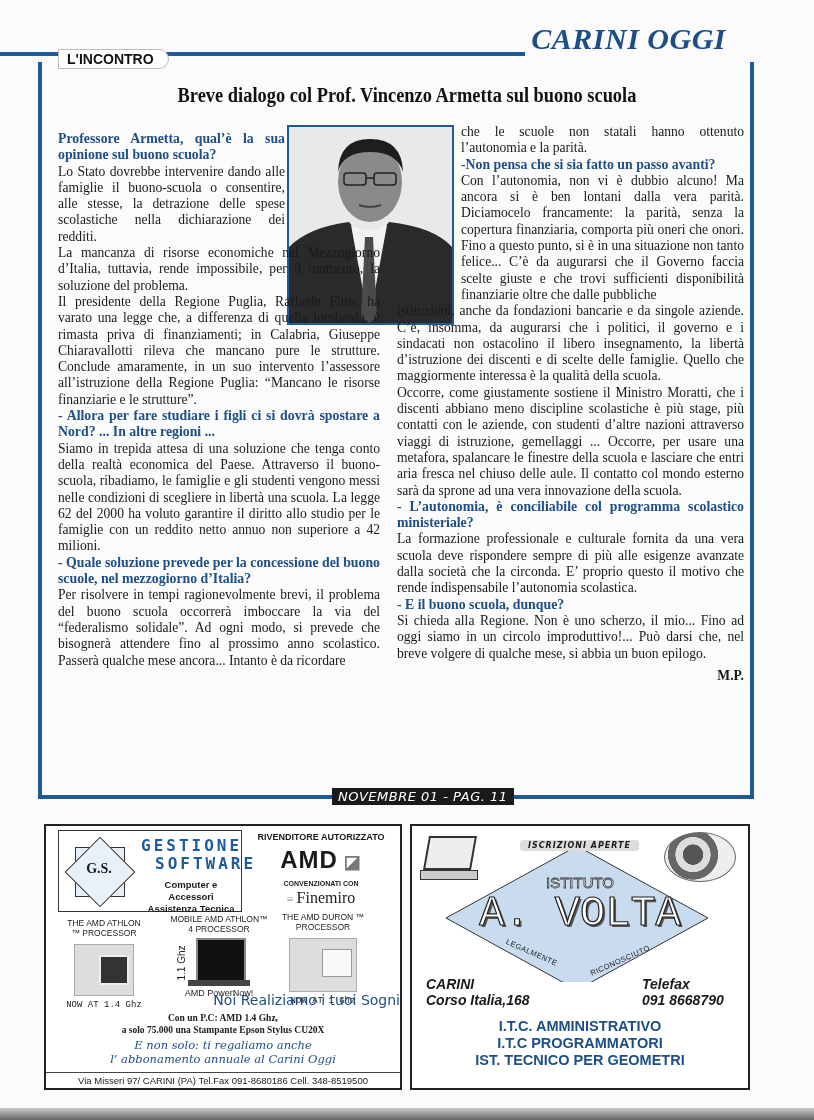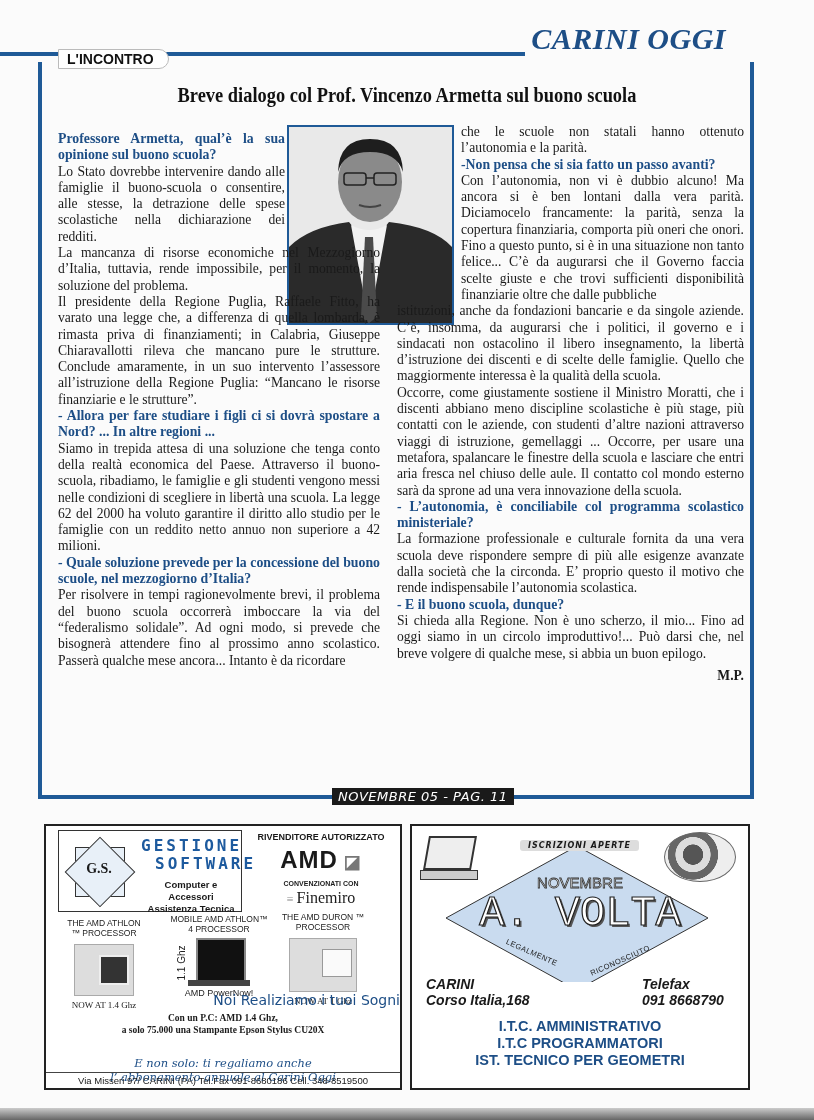--- a/index.html
+++ b/index.html
@@ -38,24 +38,24 @@
   .amd-block{left:200px;top:6px;width:150px;text-align:center;font-family:"Liberation Sans",sans-serif;}
   .amd-riv{font-size:9px;font-weight:bold;}
   .amd-logo{font-size:24px;font-weight:900;letter-spacing:1px;margin-top:4px;}
   .amd-conv{font-size:7px;font-weight:bold;margin-top:6px;}
   .fin{font-family:"Liberation Serif",serif;font-size:16px;margin-top:2px;}
   .proc{font-family:"Liberation Sans",sans-serif;font-size:8.5px;text-align:center;color:#222;line-height:10px;}
   .p1{left:18px;top:92px;width:80px;}
   .p2{left:118px;top:88px;width:110px;}
   .p3{left:232px;top:86px;width:90px;}
   .pc{background:#ddd;border:1px solid #aaa;}
-  .now{font-family:Liberation Serif, serif;font-size:9px;}
+  .now{font-family:Liberation Mono, monospace;font-size:9px;}
   .sogni{left:0;width:354px;top:166px;text-align:right;font-family:"DejaVu Sans",sans-serif;font-size:14px;color:#1d4e86;}
   .offer{left:0;width:354px;top:186px;text-align:center;font-family:"Liberation Serif",serif;font-weight:bold;font-size:9.5px;line-height:12px;}
-  .gift{left:0;width:354px;top:230px;text-align:center;font-family:"DejaVu Serif",serif;font-style:italic;font-size:11.5px;line-height:14px;color:#1d4e86;}
+  .gift{left:0;width:354px;top:212px;text-align:center;font-family:"DejaVu Serif",serif;font-style:italic;font-size:11.5px;line-height:14px;color:#1d4e86;}
   .addr{left:0;width:354px;top:246px;text-align:center;font-family:"Liberation Sans",sans-serif;font-size:9.5px;border-top:1px solid #444;padding-top:2px;}
   
   .ad2{left:410px;top:824px;width:336px;height:262px;border:2px solid #222;background:#fff;}
   .diamond{left:30px;top:16px;width:270px;height:140px;}
   .iscr{left:108px;top:14px;font-family:"DejaVu Sans",sans-serif;font-style:italic;font-weight:bold;font-size:8px;letter-spacing:1px;background:#ddd;padding:1px 8px;border-radius:3px;text-align:right;}
   .istituto{left:0;width:336px;top:48px;text-align:center;font-family:"Liberation Sans",sans-serif;font-size:15px;color:#fff;-webkit-text-stroke:0.8px #333;}
   .volta{left:0;width:336px;top:64px;text-align:center;font-family:Liberation Mono, monospace;font-size:42px;color:#fff;-webkit-text-stroke:1.2px #222;text-shadow:2px 2px 0 #555;}
   .legal{left:92px;top:122px;font-family:"Liberation Sans",sans-serif;font-size:7.5px;transform:rotate(24deg);letter-spacing:0.5px;}
   .ricon{left:176px;top:130px;font-family:"Liberation Sans",sans-serif;font-size:7.5px;transform:rotate(-24deg);letter-spacing:0.5px;}
   .carini{left:14px;top:150px;font-family:"Liberation Sans",sans-serif;font-style:italic;font-weight:bold;font-size:14px;line-height:16px;}
@@ -105,21 +105,21 @@
     <p class="narrow">Con l’autonomia, non vi è dubbio alcuno! Ma ancora si è ben lontani dalla vera parità. Diciamocelo francamente: la parità, senza la copertura finanziaria, comporta più oneri che onori. Fino a questo punto, si è in una situazione non tanto felice...   C’è da augurarsi che  il Governo faccia scelte giuste e che trovi sufficienti disponibilità finanziarie oltre che dalle pubbliche</p>
     <p>istituzioni, anche da fondazioni bancarie e da singole aziende. C’è, insomma, da augurarsi che i politici, il governo e i sindacati non ostacolino il libero insegnamento, la libertà d’istruzione dei discenti e di scelte delle famiglie. Quello che maggiormente interessa è la qualità della scuola.</p>
     <p>Occorre, come giustamente sostiene il Ministro Moratti, che i discenti abbiano meno discipline scolastiche è più stage, più contatti con le aziende, con studenti d’altre nazioni attraverso viaggi di istruzione, gemellaggi ... Occorre, per usare una metafora, spalancare le finestre della scuola e lasciare che entri aria fresca nel chiuso delle aule. Il contatto col mondo esterno sarà da sprone ad una vera innovazione della scuola.</p>
     <p class="q">- L’autonomia, è conciliabile col programma scolastico ministeriale?</p>
     <p>La formazione professionale e culturale fornita da una vera scuola deve rispondere sempre di più alle esigenze avanzate dalla società che la circonda. E’ proprio questo il motivo che rende indispensabile l’autonomia scolastica.</p>
     <p class="q">- E il buono scuola, dunque?</p>
     <p>Si chieda alla Regione. Non è uno scherzo, il mio... Fino ad oggi siamo in un circolo improduttivo!... Può darsi che, nel breve volgere di qualche mese, si abbia un buon epilogo.</p>
     <p class="sig">M.P.</p>
   </div>
 
-<div class="abs page-label">NOVEMBRE 05 - PAG. 11</div>
+<div class="abs page-label">NOVEMBRE 01 - PAG. 11</div>
 
 <div class="abs ad1">
   <div class="abs gs-box">
     <div class="abs gs-star">
       <div class="sq"></div>
         <div class="sq r"></div>
       <div class="lbl">G.S.</div>
     </div>
     <div class="abs gs-name">
       <div>GESTIONE</div>
@@ -174,21 +174,21 @@
 </div>
 
 <div class="abs ad2">
   <svg class="abs diamond" viewBox="0 0 270 140">
     <polygon points="135,4 266,76 135,148 4,76" fill="#c9dbef" stroke="#333" stroke-width="1"></polygon>
   </svg>
   <div class="abs" style="left:14px;top:10px;width:44px;height:30px;border:2px solid #333;background:#eee;transform:skewX(-10deg);"></div>
   <div class="abs" style="left:8px;top:44px;width:56px;height:8px;border:1.5px solid #333;background:#ccc;"></div>
   <div class="abs iscr">ISCRIZIONI APERTE</div>
   <div class="abs" style="left:252px;top:6px;width:70px;height:48px;border-radius:50%;border:1px solid #666;background:radial-gradient(circle at 40% 45%,#555 0 20%,#ddd 21% 35%,#666 36% 50%,#eee 51%);"></div>
-  <div class="abs istituto">NOVEMBRE</div>
+  <div class="abs istituto">ISTITUTO</div>
   <div class="abs volta">A. VOLTA</div>
   <div class="abs legal">LEGALMENTE</div>
   <div class="abs ricon">RICONOSCIUTO</div>
   <div class="abs carini">
     <div>CARINI</div>
     <div>Corso Italia,168</div>
   </div>
   <div class="abs telefax">
     <div>Telefax</div>
     <div>091 8668790</div>

